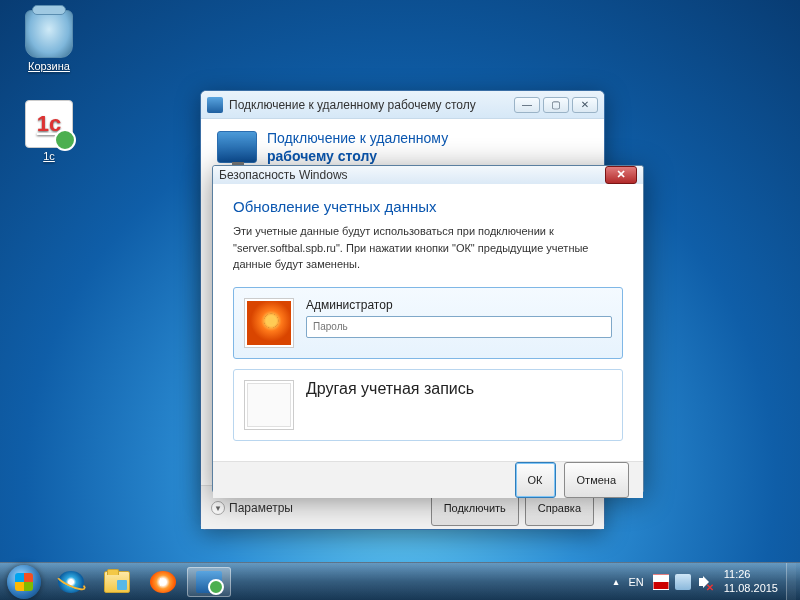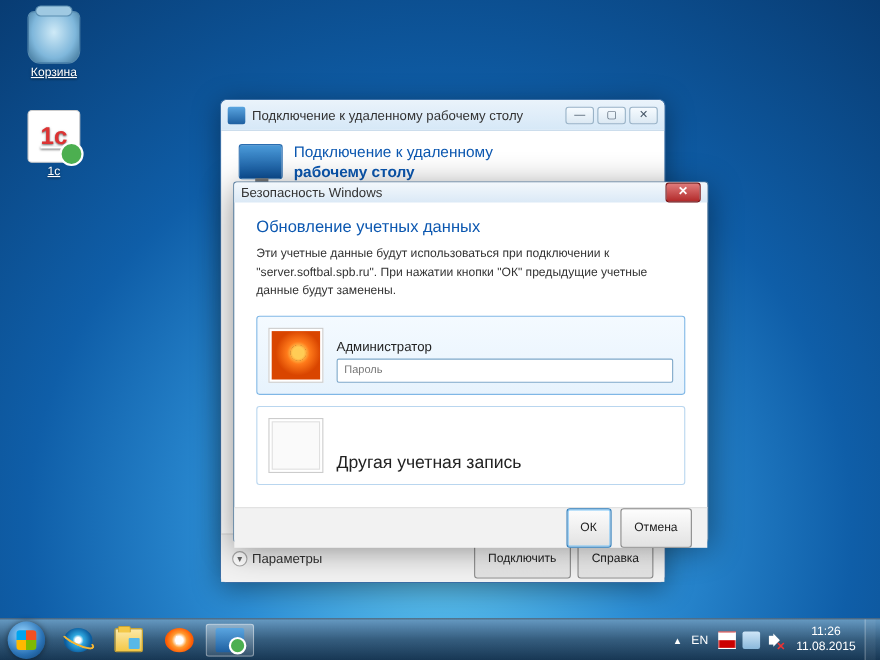--- a/index.html
+++ b/index.html
@@ -45,21 +45,21 @@
     box-shadow: 0 6px 30px rgba(0,0,0,.45);
     display:flex; flex-direction:column;
   }
   .sec-title { height:26px; background:linear-gradient(#f3f8fc,#dbe9f6); display:flex; align-items:center; padding:0 6px; border-radius:3px 3px 0 0;}
   .sec-title .t-text{ font-size:12px; color:#333; flex:1;}
   .close-btn { width:32px; height:18px; background:linear-gradient(#e07b7b,#b22a2a); border:1px solid #7a1515; border-radius:3px; color:#fff; font-size:11px; line-height:15px; text-align:center; font-weight:bold;}
   .sec-body { padding:14px 20px 10px; flex:1;}
   .sec-head { font-size:15px; color:#0b57b0; margin-bottom:8px;}
   .sec-text { font-size:11px; color:#333; line-height:1.5; margin-bottom:14px;}
 
-  .cred-tile { border:1px solid #b9d6ef; border-radius:3px; padding:10px; display:flex; gap:12px; align-items:flex-end; margin-bottom:10px;}
+  .cred-tile { border:1px solid #b9d6ef; border-radius:3px; padding:10px; display:flex; gap:12px; align-items:flex-start; margin-bottom:10px;}
   .cred-tile.selected { background:linear-gradient(#f4faff,#e7f3fd); border-color:#7fb7e6;}
   .avatar { width:50px; height:50px; border:1px solid #ccc; background:#fff; padding:2px;}
   .avatar-inner { width:100%; height:100%; }
   .flower { background: radial-gradient(circle at 55% 45%, #ffcc55 15%, #ff7a1a 30%, #d94500 60%); position:relative;}
   .flower::after{content:"";position:absolute;inset:0;background:radial-gradient(circle at 55% 45%, transparent 20%, rgba(0,0,0,.15) 21%, transparent 22%);}
   .cred-info { flex:1; }
   .cred-name { font-size:12px; color:#222; margin-bottom:4px;}
   .pw-input { width:100%; height:22px; border:1px solid #7fa8c9; border-radius:2px; padding:0 6px; font-size:10px; color:#777; background:#fff;}
   .other-tile .avatar-inner { background:#fafafa; border:1px solid #e0e0e0;}
   .other-label { font-size:16px; color:#222;}
@@ -91,21 +91,21 @@
 
   .tray { margin-left:auto; display:flex; align-items:center; height:100%; color:#fff; font-size:11px;}
   .tray-ic { width:16px; height:16px; margin:0 3px;}
   .flag-ic { background:linear-gradient(180deg,#fff 50%,#c00 50%); border:1px solid rgba(255,255,255,.5);}
   .net-ic { background:linear-gradient(#cfe6f7,#8ab8db); border-radius:2px;}
   .snd-ic { position:relative;}
   .snd-ic::before{content:"";position:absolute;left:2px;top:4px;width:5px;height:8px;background:#fff;}
   .snd-ic::after{content:"";position:absolute;left:6px;top:2px;border-left:6px solid #fff;border-top:6px solid transparent;border-bottom:6px solid transparent;}
   .snd-x { position:absolute; right:-3px; bottom:-2px; width:10px; height:10px; color:#e33; font-size:10px; font-weight:bold;}
   .lang { padding:0 6px;}
-  .clock { padding:0 8px; text-align:center; line-height:1.2;}
+  .clock { padding:0 8px; line-height:1.2;}
   .showdesk { width:10px; height:38px; border-left:1px solid rgba(255,255,255,.3); background:rgba(255,255,255,.05);}
   .tray-chevron { color:#fff; font-size:10px; padding:0 4px;}
 </style>
 </head>
 <body>
 
 <div class="desktop">
 
   <div class="desktop-icon" style="left:14px; top:10px;">
     <div class="ic bin-icon"></div>

